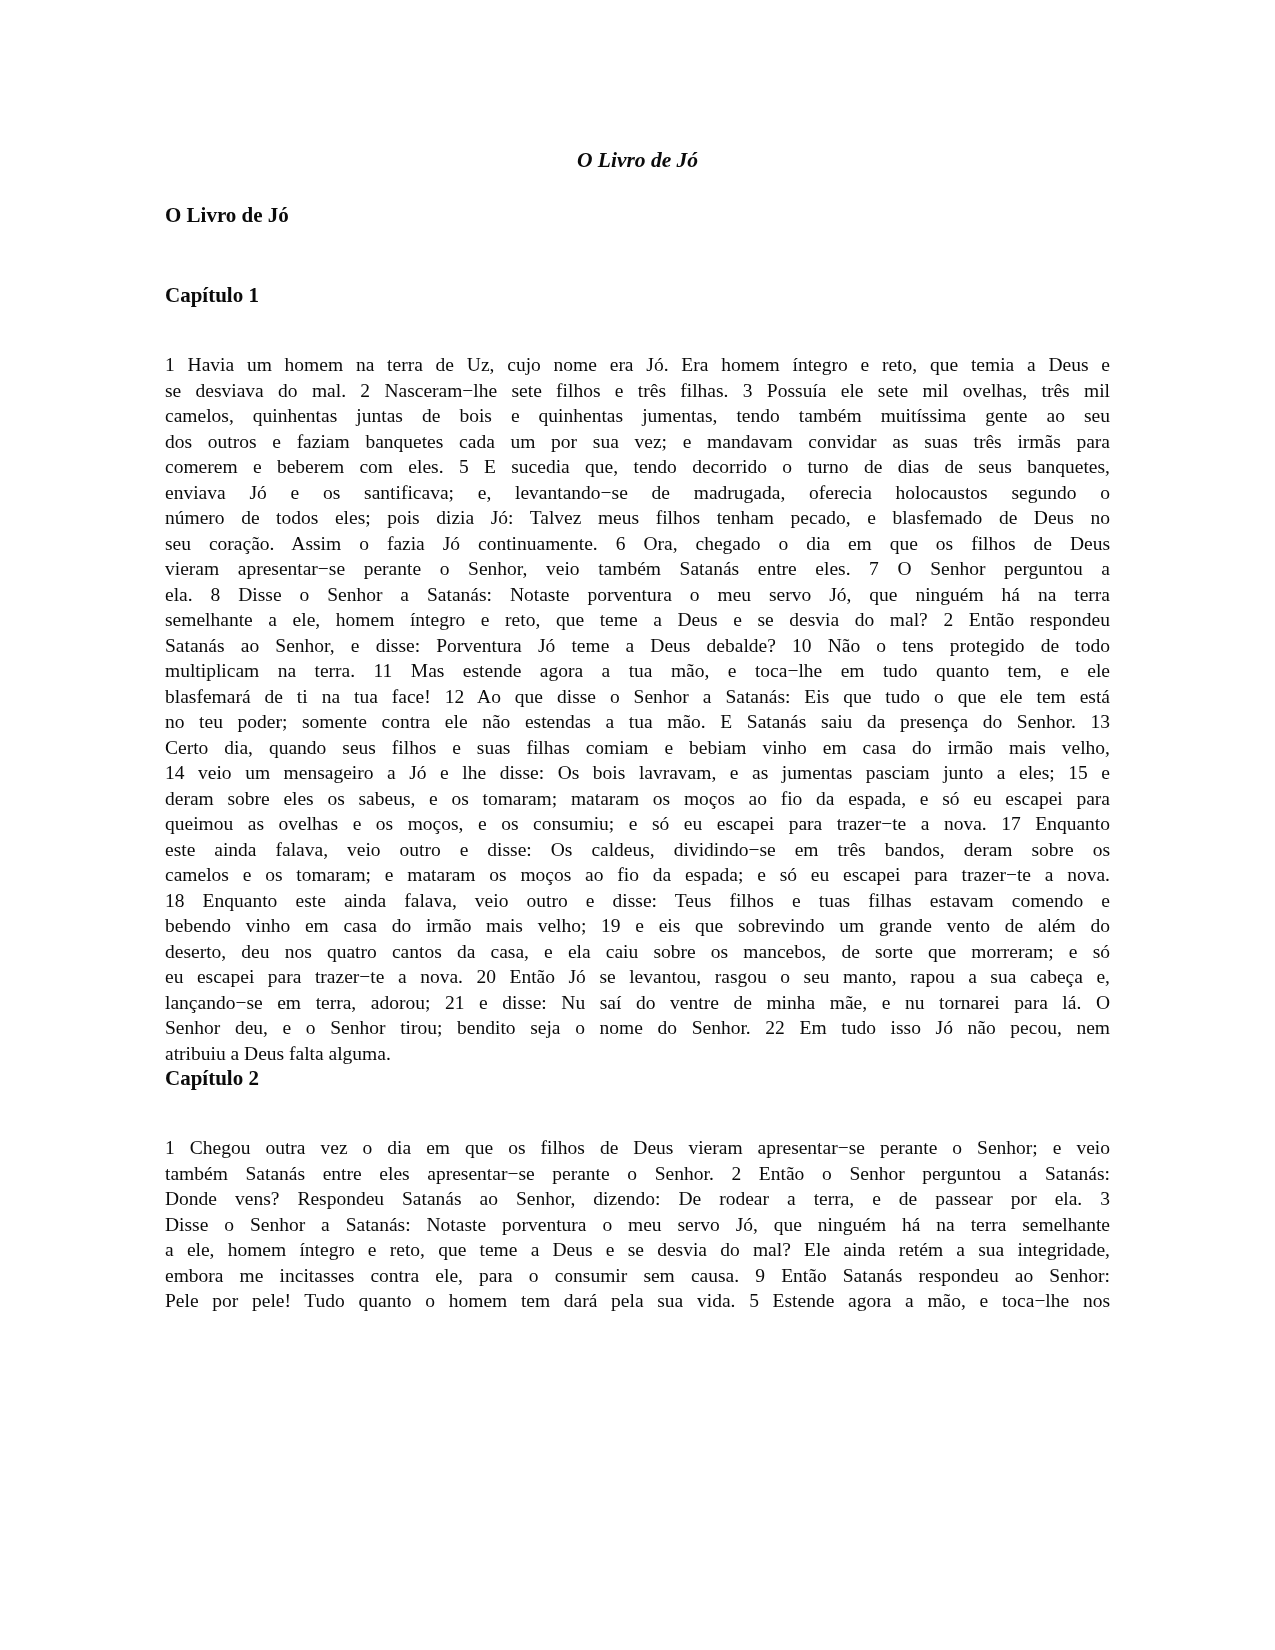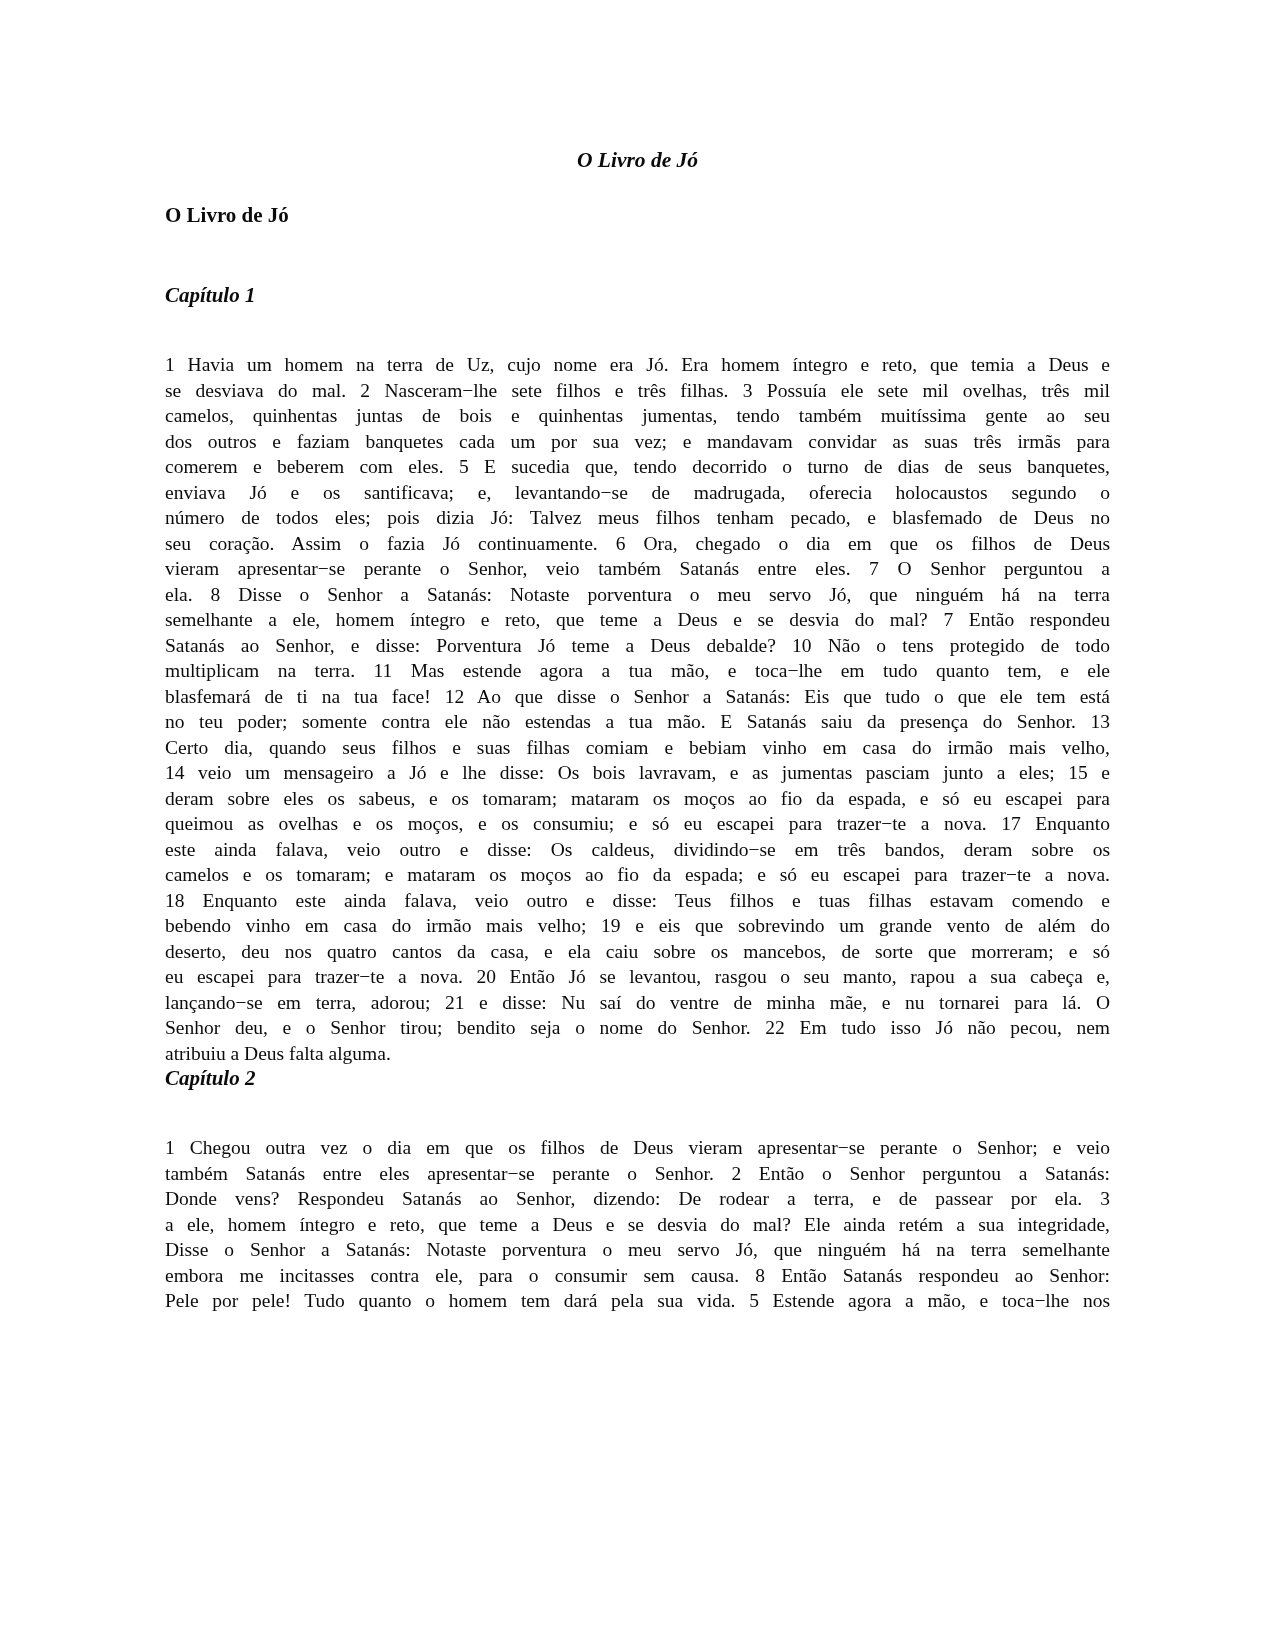--- a/index.html
+++ b/index.html
@@ -38,21 +38,20 @@
     font-size: 21px;
     font-weight: bold;
     line-height: 25px;
   }
   .section { margin: 0; }
   .chapter-heading {
     margin: 0;
     font-size: 21px;
     font-weight: bold;
     line-height: 25px;
-    font-style: italic;
   }
   .section:first-child .chapter-heading { margin-top: 55px; }
   .section + .section .chapter-heading { }
   .chapter-body { margin-top: 44px; }
   .line {
     height: 25.5px;
     font-size: 19.5px;
     line-height: 25.5px;
     text-align: justify;
     white-space: normal;
@@ -92,21 +91,21 @@
             <div class="line">1 Havia um homem na terra de Uz, cujo nome era Jó. Era homem íntegro e reto, que temia a Deus e</div>
             <div class="line">se desviava do mal. 2 Nasceram−lhe sete filhos e três filhas. 3 Possuía ele sete mil ovelhas, três mil</div>
             <div class="line">camelos, quinhentas juntas de bois e quinhentas jumentas, tendo também muitíssima gente ao seu</div>
             <div class="line">dos outros e faziam banquetes cada um por sua vez; e mandavam convidar as suas três irmãs para</div>
             <div class="line">comerem e beberem com eles. 5 E sucedia que, tendo decorrido o turno de dias de seus banquetes,</div>
             <div class="line">enviava Jó e os santificava; e, levantando−se de madrugada, oferecia holocaustos segundo o</div>
             <div class="line">número de todos eles; pois dizia Jó: Talvez meus filhos tenham pecado, e blasfemado de Deus no</div>
             <div class="line">seu coração. Assim o fazia Jó continuamente. 6 Ora, chegado o dia em que os filhos de Deus</div>
             <div class="line">vieram apresentar−se perante o Senhor, veio também Satanás entre eles. 7 O Senhor perguntou a</div>
             <div class="line">ela. 8 Disse o Senhor a Satanás: Notaste porventura o meu servo Jó, que ninguém há na terra</div>
-            <div class="line">semelhante a ele, homem íntegro e reto, que teme a Deus e se desvia do mal? 7 Então respondeu</div>
+            <div class="line">semelhante a ele, homem íntegro e reto, que teme a Deus e se desvia do mal? 2 Então respondeu</div>
             <div class="line">Satanás ao Senhor, e disse: Porventura Jó teme a Deus debalde? 10 Não o tens protegido de todo</div>
             <div class="line">multiplicam na terra. 11 Mas estende agora a tua mão, e toca−lhe em tudo quanto tem, e ele</div>
             <div class="line">blasfemará de ti na tua face! 12 Ao que disse o Senhor a Satanás: Eis que tudo o que ele tem está</div>
             <div class="line">no teu poder; somente contra ele não estendas a tua mão. E Satanás saiu da presença do Senhor. 13</div>
             <div class="line">Certo dia, quando seus filhos e suas filhas comiam e bebiam vinho em casa do irmão mais velho,</div>
             <div class="line">14 veio um mensageiro a Jó e lhe disse: Os bois lavravam, e as jumentas pasciam junto a eles; 15 e</div>
             <div class="line">deram sobre eles os sabeus, e os tomaram; mataram os moços ao fio da espada, e só eu escapei para</div>
             <div class="line">queimou as ovelhas e os moços, e os consumiu; e só eu escapei para trazer−te a nova. 17 Enquanto</div>
             <div class="line">este ainda falava, veio outro e disse: Os caldeus, dividindo−se em três bandos, deram sobre os</div>
             <div class="line">camelos e os tomaram; e mataram os moços ao fio da espada; e só eu escapei para trazer−te a nova.</div>
@@ -118,23 +117,23 @@
             <div class="line">Senhor deu, e o Senhor tirou; bendito seja o nome do Senhor. 22 Em tudo isso Jó não pecou, nem</div>
             <div class="line last">atribuiu a Deus falta alguma.</div>
           </div>
         </section>
         <section class="section">
           <h2 class="chapter-heading">Capítulo 2</h2>
           <div class="chapter-body">
             <div class="line">1 Chegou outra vez o dia em que os filhos de Deus vieram apresentar−se perante o Senhor; e veio</div>
             <div class="line">também Satanás entre eles apresentar−se perante o Senhor. 2 Então o Senhor perguntou a Satanás:</div>
             <div class="line">Donde vens? Respondeu Satanás ao Senhor, dizendo: De rodear a terra, e de passear por ela. 3</div>
+            <div class="line">Disse o Senhor a Satanás: Notaste porventura o meu servo Jó, que ninguém há na terra semelhante</div>
             <div class="line">a ele, homem íntegro e reto, que teme a Deus e se desvia do mal? Ele ainda retém a sua integridade,</div>
-            <div class="line">Disse o Senhor a Satanás: Notaste porventura o meu servo Jó, que ninguém há na terra semelhante</div>
-            <div class="line">embora me incitasses contra ele, para o consumir sem causa. 8 Então Satanás respondeu ao Senhor:</div>
+            <div class="line">embora me incitasses contra ele, para o consumir sem causa. 9 Então Satanás respondeu ao Senhor:</div>
             <div class="line">Pele por pele! Tudo quanto o homem tem dará pela sua vida. 5 Estende agora a mão, e toca−lhe nos</div>
             <div class="line">ossos e na carne, e ele blasfemará de ti na tua face! 6 Disse, pois, o Senhor a Satanás: Eis que ele</div>
           </div>
         </section>
       </div>
   </div>
 
   <div class="page-number">1</div>
 
 </div>

